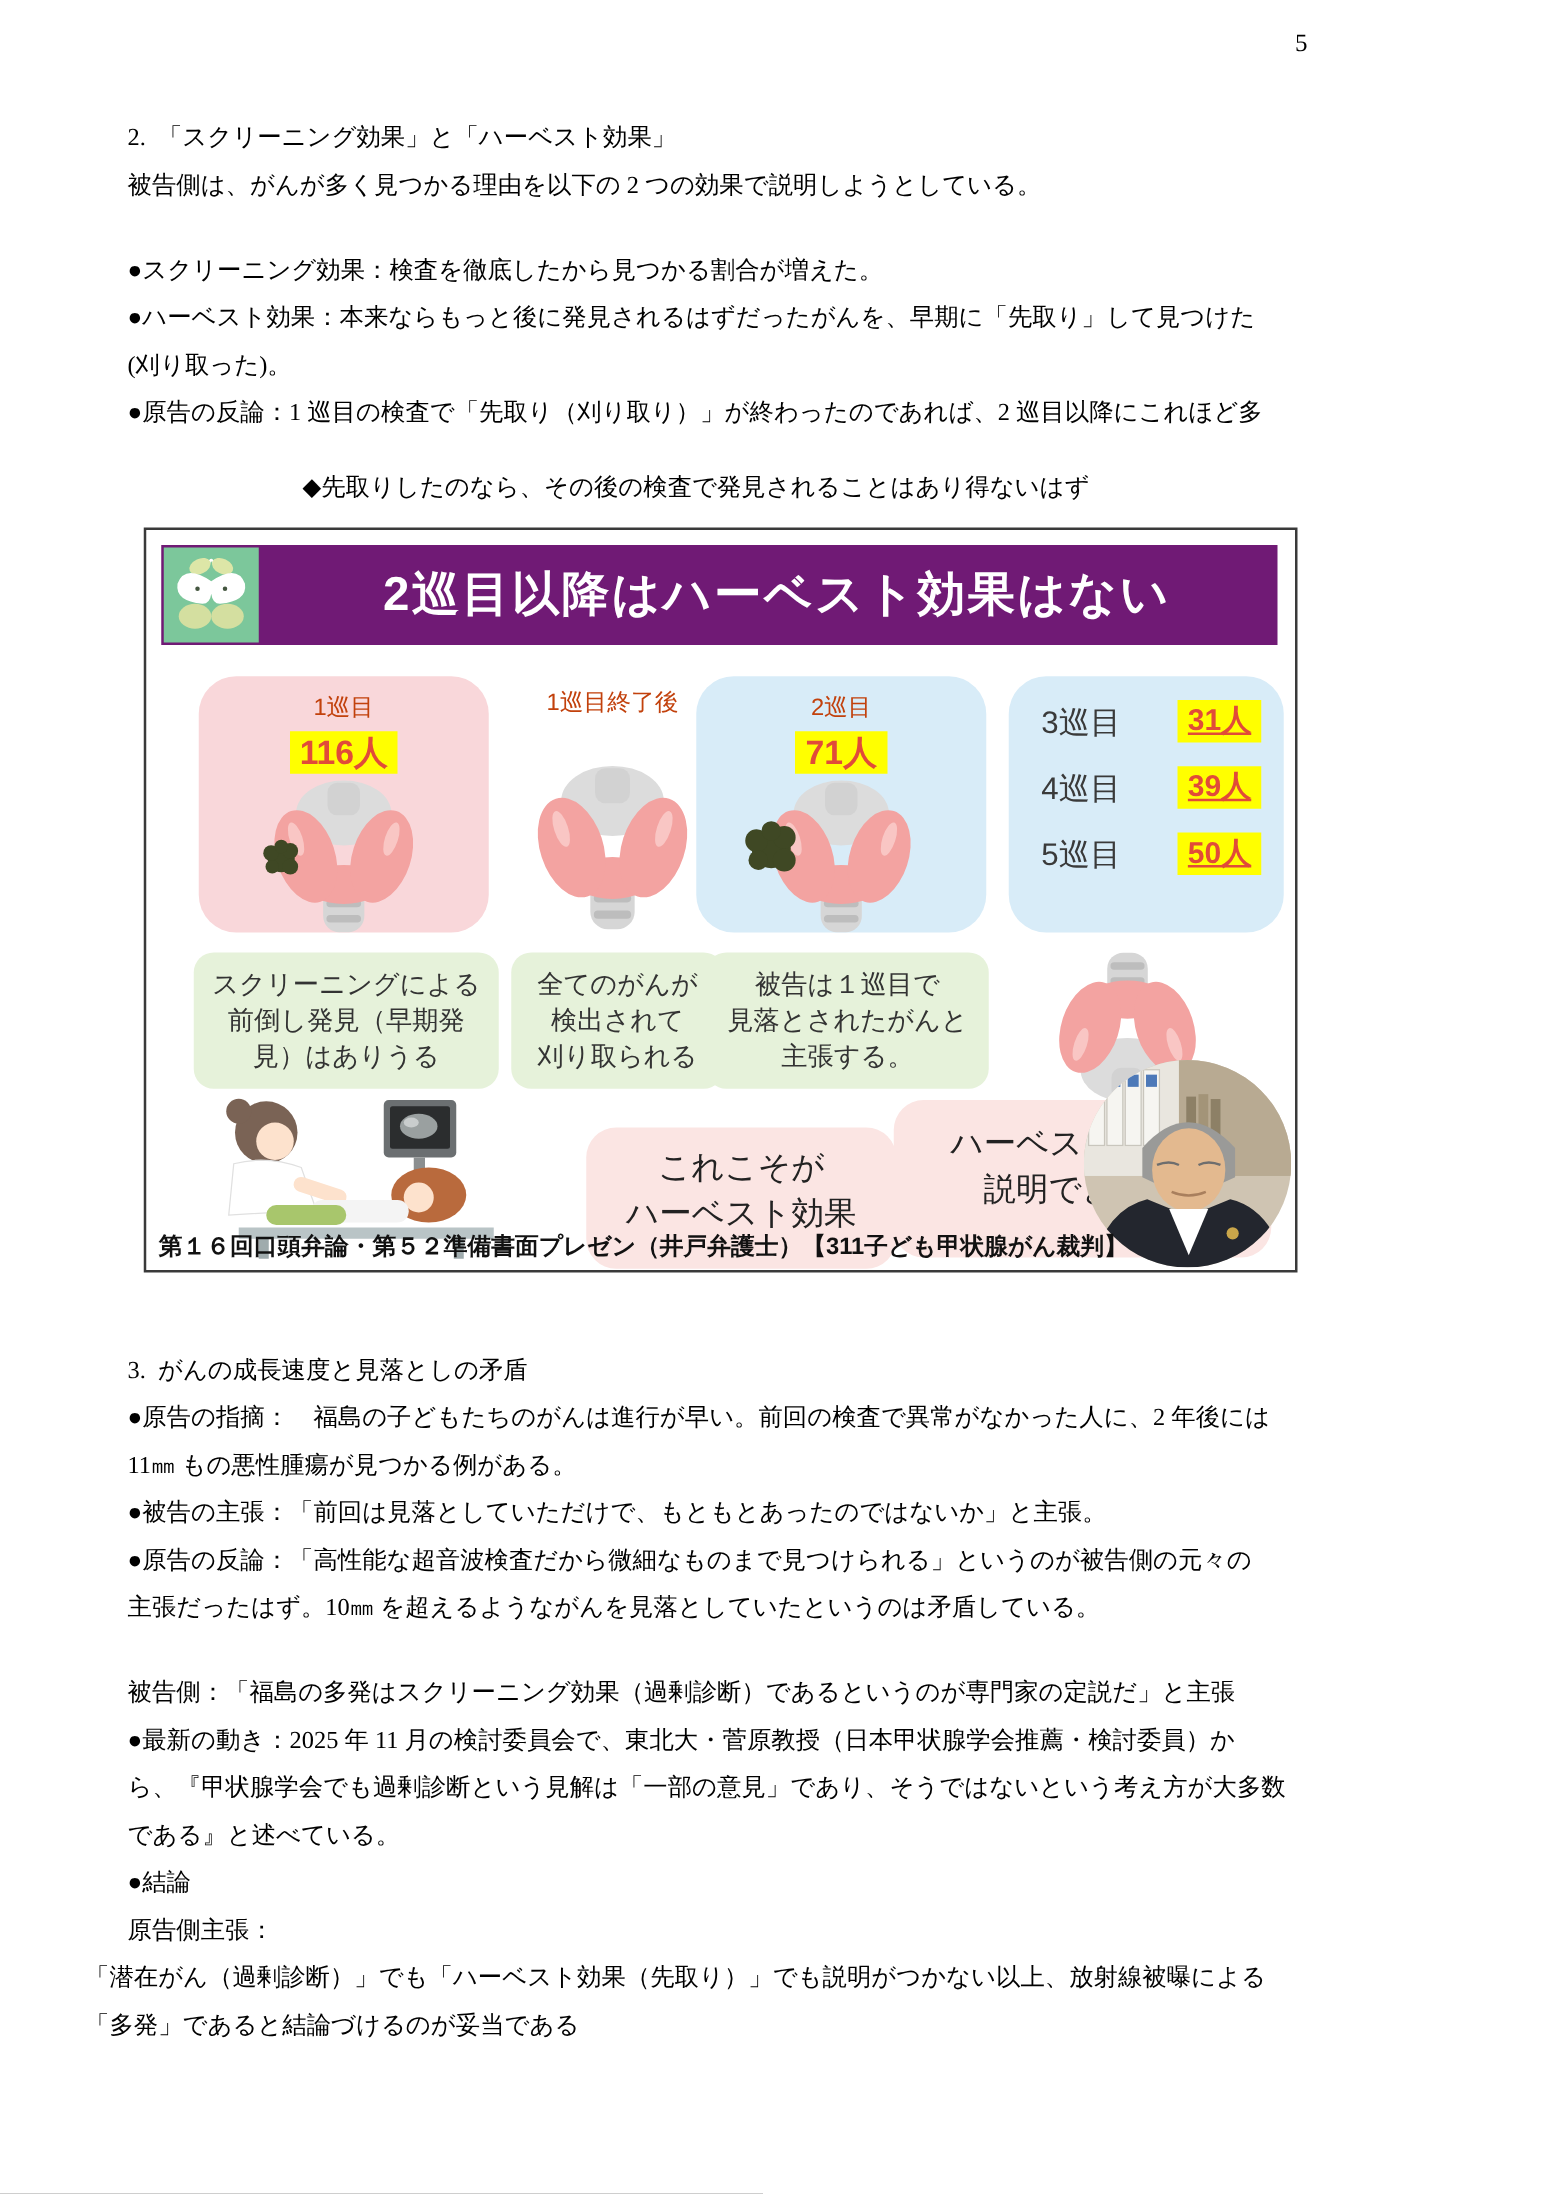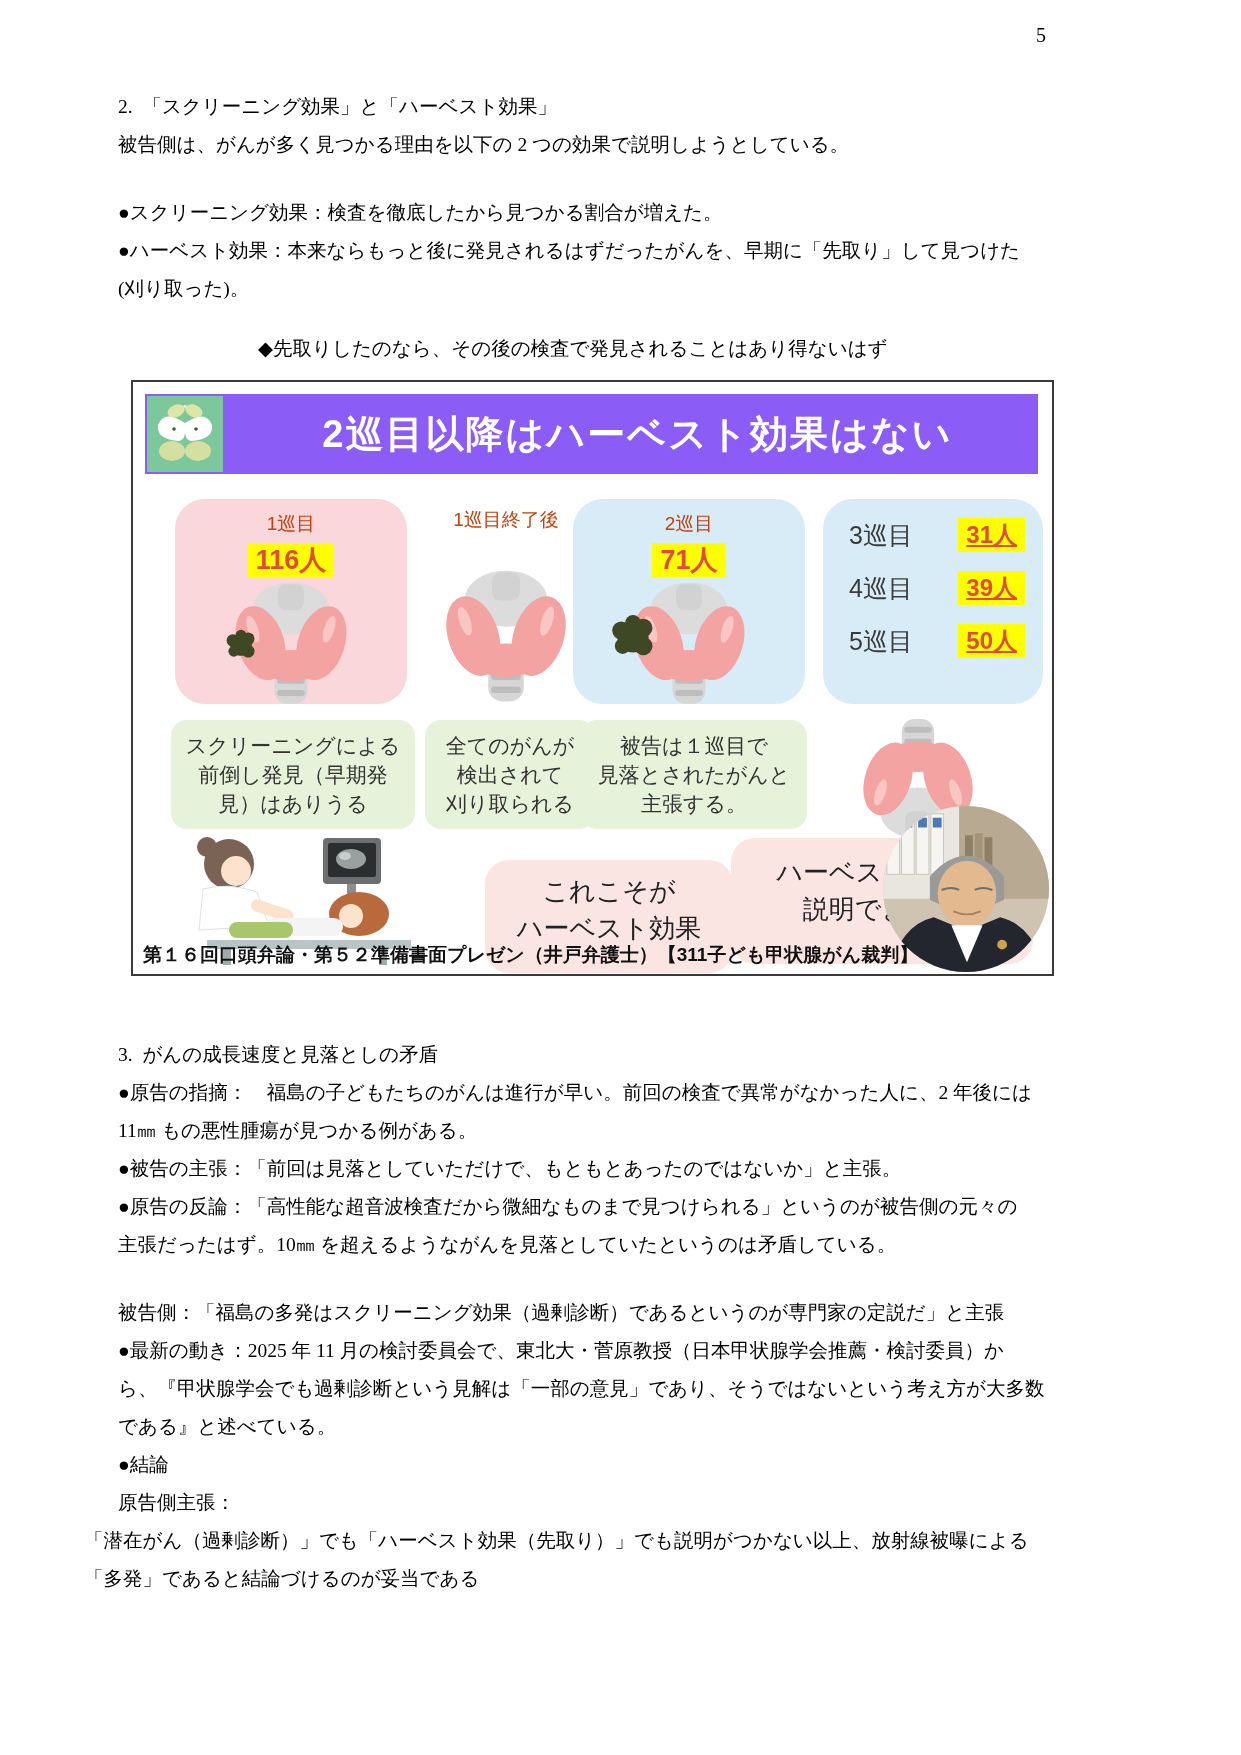--- a/index.html
+++ b/index.html
@@ -1,28 +1,28 @@
 <!DOCTYPE html>
 <html lang="ja"><head>
 <meta charset="utf-8">
 <style>
   html,body{margin:0;padding:0;background:#888;}
   .page{position:relative;width:1241px;height:1755px;background:#ffffff;margin:0 auto;
         font-family:"Liberation Serif","DejaVu Serif",serif;color:#000;overflow:hidden;}
   .page-number{position:absolute;top:24px;left:1036px;font-size:20px;}
-  .content{position:absolute;left:118px;top:0;width:1026px;padding-top:60px;margin-top:28px;}
+  .content{position:absolute;left:102px;top:0;width:1026px;padding-top:92px;}
   .line{font-size:19.5px;line-height:38px;white-space:pre-wrap;}
   .gap1{height:30px}.gap2{height:22px}.gap3{height:12px}.gap4{height:60px}.gap5{height:30px}
   .diamond-line{margin-left:140px;}
   .hang{margin-left:-34px;}
 
   
   .figure{position:relative;width:919px;height:592px;margin-left:13px;border:2px solid #3a3a3a;
           background:#fff;overflow:hidden;font-family:"Liberation Sans","DejaVu Sans",sans-serif;}
-  .fig-header{position:absolute;left:12px;top:12px;width:893px;height:80px;background:#8b5cf6;}
+  .fig-header{position:absolute;left:12px;top:12px;width:893px;height:80px;background:#701a75;}
   .logo-tile{position:absolute;left:2px;top:2px;width:76px;height:76px;background:#7cc79b;
              display:flex;align-items:center;justify-content:center;}
   .fig-title{position:absolute;left:100px;right:8px;top:0;height:80px;line-height:80px;
              text-align:center;color:#ffffff;font-size:38px;font-weight:bold;letter-spacing:2px;}
   .panel{position:absolute;top:117px;height:205px;border-radius:30px;text-align:center;}
   .panel.pink{background:#f9d7da;}
   .panel.blue{background:#d8ecf8;}
   .p-label{font-size:19px;color:#c2410c;padding-top:12px;}
   .count{display:inline-block;background:#ffff00;color:#e14b39;font-weight:bold;
          font-size:27px;line-height:34px;padding:0 8px;margin-top:6px;}
@@ -76,20 +76,21 @@
   <div class="page-number">5</div>
 
   <div class="content">
 
     <div class="line">2.  「スクリーニング効果」と「ハーベスト効果」</div>
     <div class="line">被告側は、がんが多く見つかる理由を以下の 2 つの効果で説明しようとしている。</div>
     <div class="gap1"></div>
     <div class="line">●スクリーニング効果：検査を徹底したから見つかる割合が増えた。</div>
     <div class="line">●ハーベスト効果：本来ならもっと後に発見されるはずだったがんを、早期に「先取り」して見つけた</div>
     <div class="line">(刈り取った)。</div>
+    <div class="line">●原告の反論：1 巡目の検査で「先取り（刈り取り）」が終わったのであれば、2 巡目以降にこれほど多</div>
     <div class="gap2"></div>
     <div class="line diamond-line">◆先取りしたのなら、その後の検査で発見されることはあり得ないはず</div>
     <div class="gap3"></div>
 
     <div class="figure">
 
       <div class="fig-header">
         <div class="logo-tile">
           <svg width="62" height="66" viewBox="0 0 62 66">
             <path d="M29 8 Q31 2 33 8" stroke="#fff" stroke-width="2" fill="none"></path>

